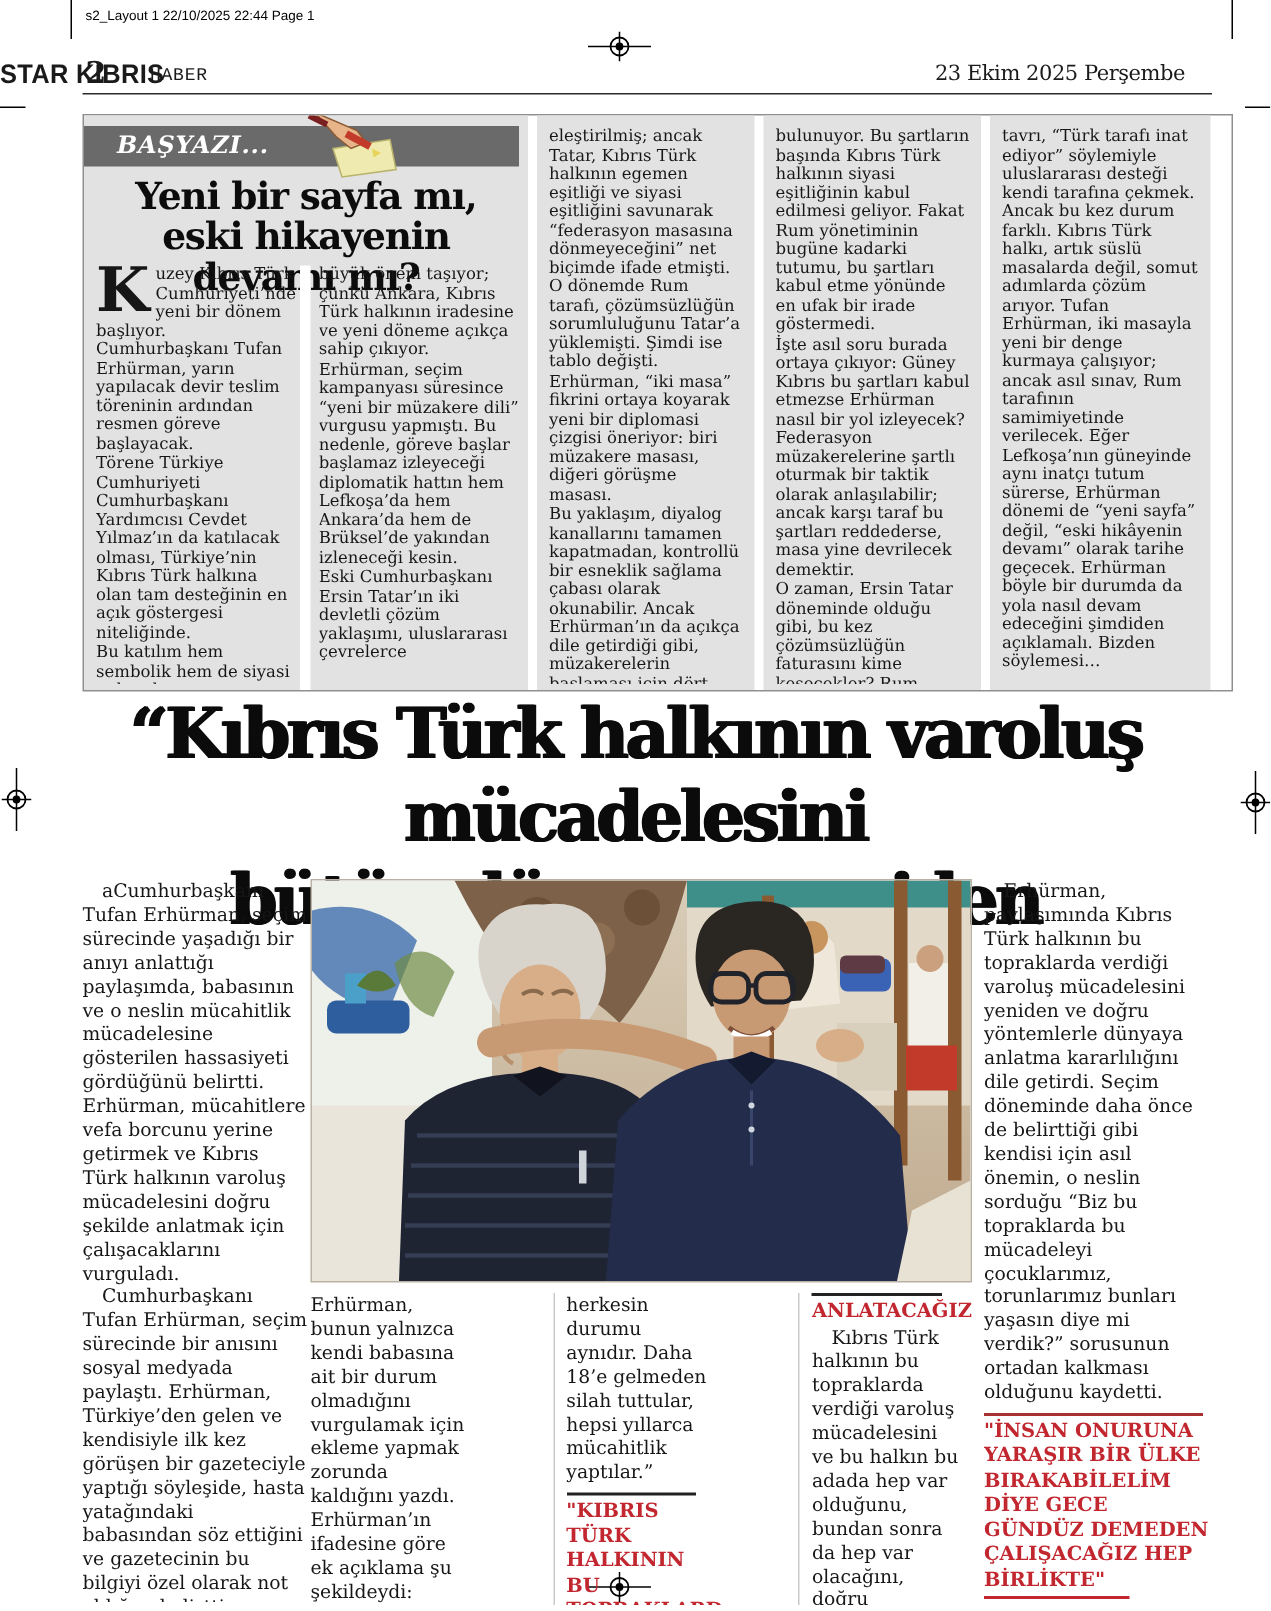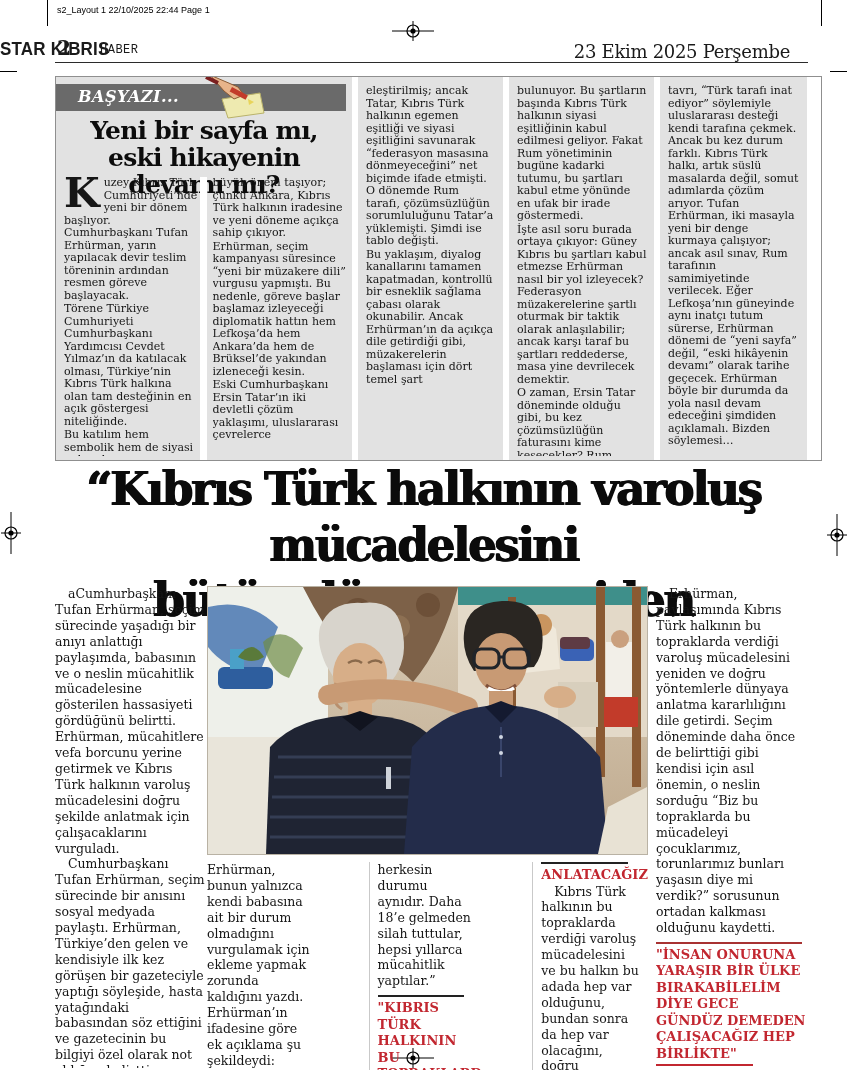--- a/index.html
+++ b/index.html
@@ -12,21 +12,21 @@
   .tick{position:absolute;background:#000;}
   .regmark{position:absolute;}
 
   
   .pagenum{position:absolute;left:57px;top:36px;font-size:20px;font-weight:bold;}
   .section{position:absolute;left:100px;top:43px;font-family:Liberation Mono, monospace;
            font-size:12px;letter-spacing:.5px;}
   .paper{position:absolute;left:0;right:0;top:40px;text-align:left;
          font-family:"Liberation Sans",sans-serif;font-weight:bold;font-size:17px;
          letter-spacing:.2px;transform:scaleY(1.05);}
-  .pdate{position:absolute;right:57px;top:41px;font-size:18px;letter-spacing:-.3px;}
+  .pdate{position:absolute;right:57px;top:41px;font-size:14px;letter-spacing:-.3px;}
   .headrule{position:absolute;left:55px;top:62px;width:753px;height:1px;background:#2b2b2b;}
 
   
   #edbox{position:absolute;left:55px;top:76px;width:753px;height:383px;
          border:1px solid #8f8f8f;background:#fff;padding-left:12px;}
   .edpanel{position:absolute;top:0;bottom:0;background:#e2e2e2;overflow:hidden;}
   #edleft{left:0;width:296px;}
   #edc3{left:302px;width:145px;}
   #edc4{left:453px;width:145px;}
   #edc5{left:604px;width:147px;}
@@ -132,20 +132,21 @@
           <p>Erhürman, seçim kampanyası süresince “yeni bir müzakere dili” vurgusu yapmıştı. Bu nedenle, göreve başlar başlamaz izleyeceği diplomatik hattın hem Lefkoşa’da hem Ankara’da hem de Brüksel’de yakından izleneceği kesin.</p>
           <p>Eski Cumhurbaşkanı Ersin Tatar’ın iki devletli çözüm yaklaşımı, uluslararası çevrelerce</p>
         </div>
       </div>
       <div class="eddivider"></div>
     </div>
 
     <div class="edpanel" id="edc3">
       <div class="pad edtext">
         <p>eleştirilmiş; ancak Tatar, Kıbrıs Türk halkının egemen eşitliği ve siyasi eşitliğini savunarak “federasyon masasına dönmeyeceğini” net biçimde ifade etmişti. O dönemde Rum tarafı, çözümsüzlüğün sorumluluğunu Tatar’a yüklemişti. Şimdi ise tablo değişti.</p>
+        <p>Erhürman, “iki masa” fikrini ortaya koyarak yeni bir diplomasi çizgisi öneriyor: biri müzakere masası, diğeri görüşme masası.</p>
         <p>Bu yaklaşım, diyalog kanallarını tamamen kapatmadan, kontrollü bir esneklik sağlama çabası olarak okunabilir. Ancak Erhürman’ın da açıkça dile getirdiği gibi, müzakerelerin başlaması için dört temel şart</p>
       </div>
     </div>
     <div class="edpanel" id="edc4">
       <div class="pad edtext">
         <p>bulunuyor. Bu şartların başında Kıbrıs Türk halkının siyasi eşitliğinin kabul edilmesi geliyor. Fakat Rum yönetiminin bugüne kadarki tutumu, bu şartları kabul etme yönünde en ufak bir irade göstermedi.</p>
         <p>İşte asıl soru burada ortaya çıkıyor: Güney Kıbrıs bu şartları kabul etmezse Erhürman nasıl bir yol izleyecek? Federasyon müzakerelerine şartlı oturmak bir taktik olarak anlaşılabilir; ancak karşı taraf bu şartları reddederse, masa yine devrilecek demektir.</p>
         <p>O zaman, Ersin Tatar döneminde olduğu gibi, bu kez çözümsüzlüğün faturasını kime kesecekler? Rum yönetiminin alışıldık</p>
       </div>
     </div>

